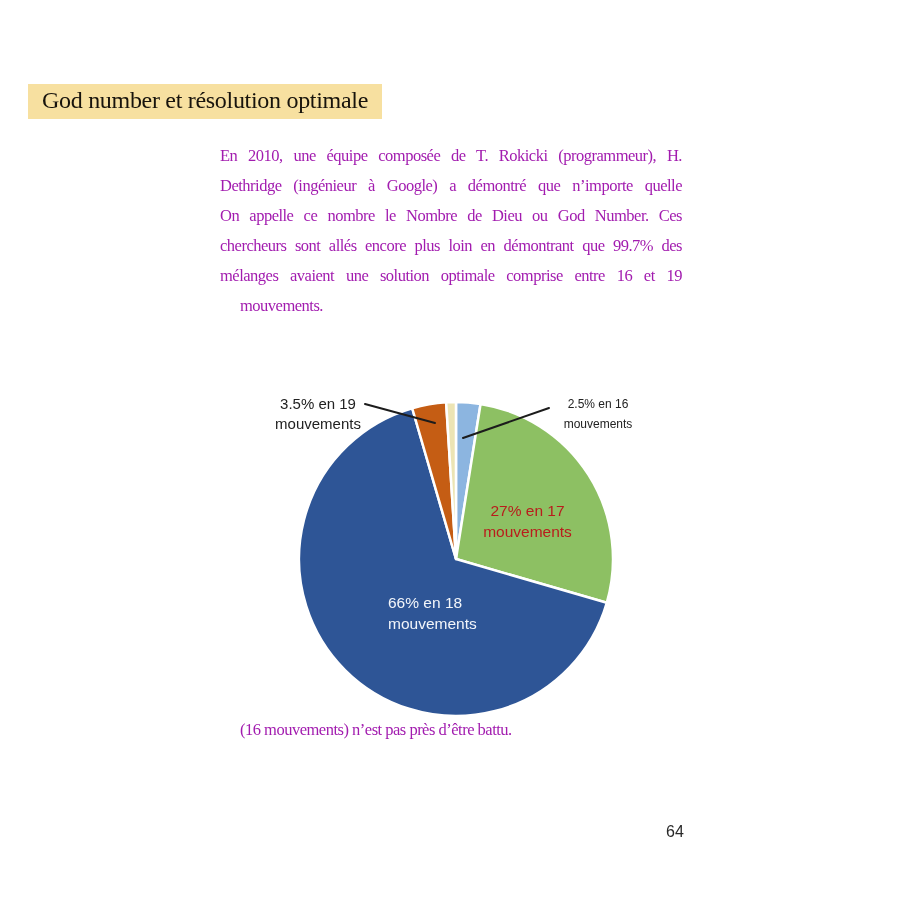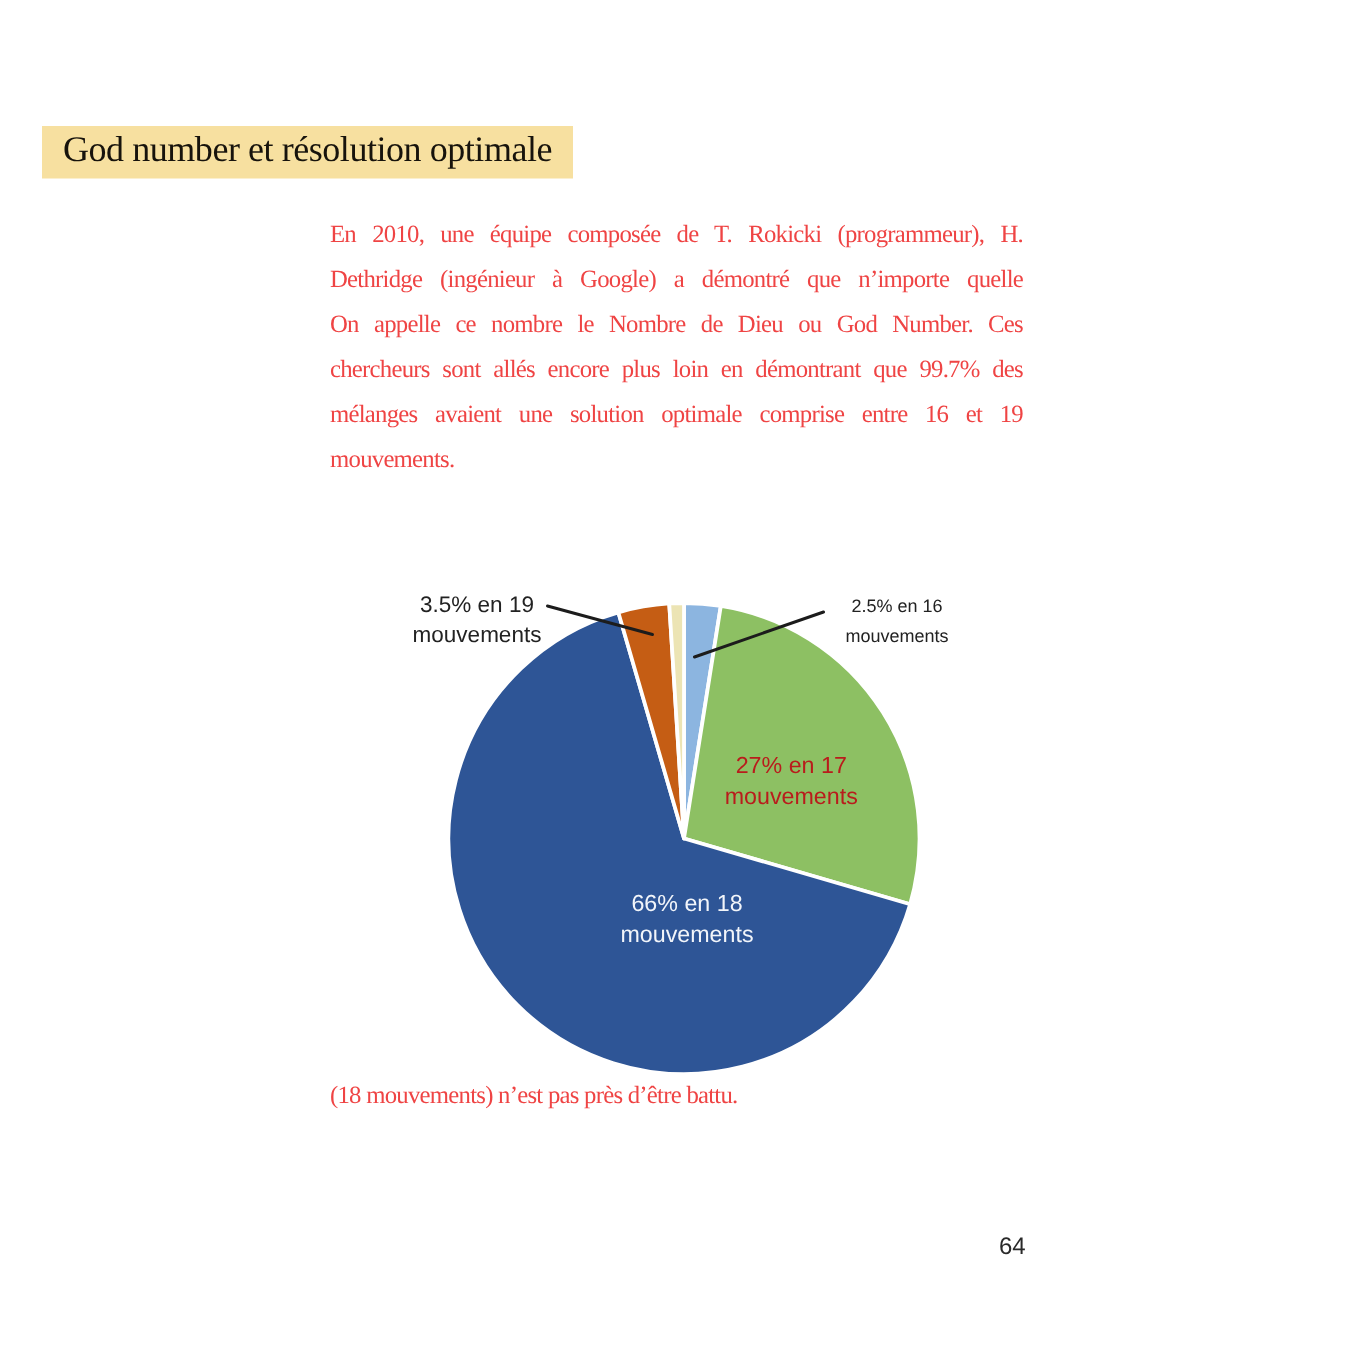--- a/index.html
+++ b/index.html
@@ -29,48 +29,48 @@
     color: #17130c;
   }
   .para {
     position: absolute;
     left: 220px;
     width: 462px;
     font-family: "Liberation Serif", serif;
     font-size: 16.5px;
     letter-spacing: -0.5px;
     line-height: 30px;
-    color: #ef4444;
+    color: #a21caf;
   }
   .para1 { top: 141px; }
   .para2 { top: 715px; }
   .pline {
     text-align: justify;
     text-align-last: justify;
     white-space: nowrap;
   }
-  .pline:last-of-type { text-align-last: left; }
+  .pline:last-of-type { text-align-last: left; margin-left: 20px; }
   .chart {
     position: absolute;
     left: 278px;
     top: 388px;
     width: 400px;
     height: 334px;
   }
   .chart svg { position: absolute; left: 0; top: 0; }
   .clabel {
     position: absolute;
     font-family: "Liberation Sans", sans-serif;
     white-space: pre-line;
     color: #222222;
   }
   .l19 { left: -10px; top: 6px;  width: 100px; text-align: center; font-size: 15px;   line-height: 20px; }
   .l16 { left: 270px; top: 6px;  width: 100px; text-align: center; font-size: 12px;   line-height: 20px; }
   .l17 { left: 187px; top: 112px; width: 125px; text-align: center; font-size: 15.5px; line-height: 21px; color: #b91c1c; }
-  .l18 { left: 110px; top: 204px; width: 140px; text-align: center;   font-size: 15.5px; line-height: 21px; color: #f2f5fa; }
+  .l18 { left: 110px; top: 204px; width: 140px; text-align: left;   font-size: 15.5px; line-height: 21px; color: #f2f5fa; }
   .pagenum {
     position: absolute;
     left: 666px;
     top: 823px;
     font-family: "Liberation Sans", sans-serif;
     font-size: 16px;
     color: #2a2a2a;
   }
 </style>
 </head>
@@ -117,18 +117,18 @@
 mouvements</div>
     <div class="clabel l17">27% en 17
 mouvements</div>
     <div class="clabel l18">66% en 18
 mouvements</div>
   </div>
 
   <div class="para para2">
 
 
-      <div class="pline">(18 mouvements) n’est pas près d’être battu.</div>
+      <div class="pline">(16 mouvements) n’est pas près d’être battu.</div>
     </div>
 
   <div class="pagenum">64</div>
 
 </div>
 
 </body></html>

